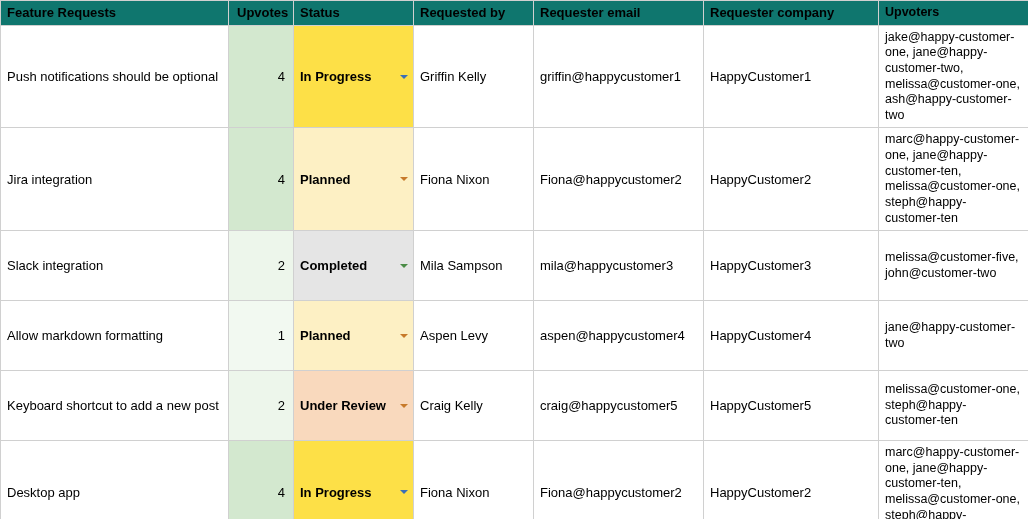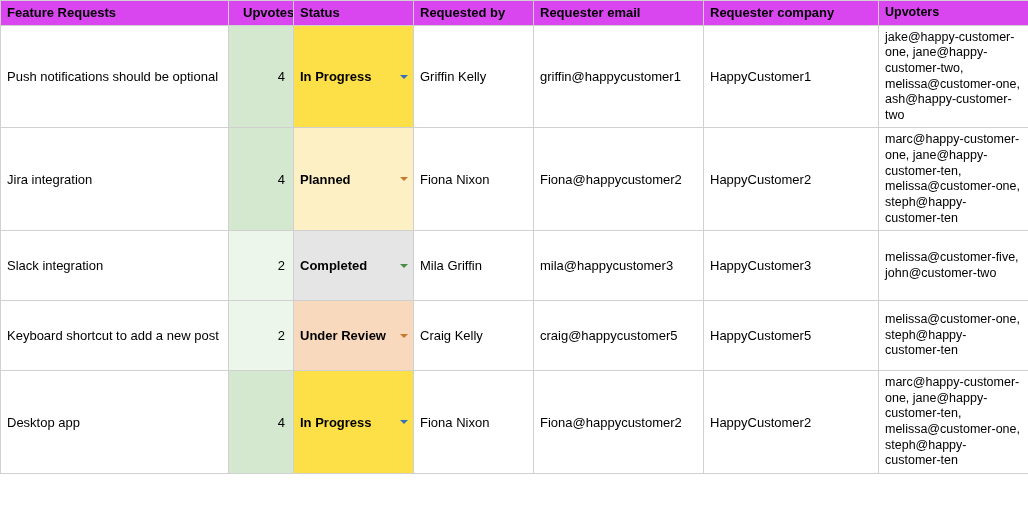--- a/index.html
+++ b/index.html
@@ -16,31 +16,31 @@
     table-layout: fixed;
   }
   th, td {
     border: 1px solid #d0d0d0;
     padding: 4px 6px;
     text-align: left;
     vertical-align: middle;
     overflow: hidden;
   }
   th {
-    background: #d946ef;
+    background: #0f766e;
     font-weight: bold;
     height: 24px;
     white-space: nowrap;
   }
   tbody tr {
     height: 70px;
   }
   .col-feature   { width: 228px; }
   .col-upvotes   { width: 65px; text-align: right; padding-right: 8px; }
-  th.col-upvotes { text-align: left; padding-left: 14px; }
+  th.col-upvotes { text-align: left; padding-left: 8px; }
   .col-status    { width: 120px; font-weight: bold; position: relative; padding-right: 18px; }
   th.col-status  { font-weight: bold; padding-right: 20px; }
   .col-reqby     { width: 120px; }
   .col-email     { width: 170px; }
   .col-company   { width: 175px; }
   .col-upvoters  { width: 150px; font-size: 12.5px; line-height: 1.25; }
 
   .upv-1 { background: #f2f9f1; }
   .upv-2 { background: #edf6eb; }
   .upv-4 { background: #d3e8cf; }
@@ -94,24 +94,33 @@
         <td class="col-status st-planned"><span>Planned</span><span class="caret caret-orange"></span></td>
         <td class="col-reqby">Fiona Nixon</td>
         <td class="col-email">Fiona@happycustomer2</td>
         <td class="col-company">HappyCustomer2</td>
         <td class="col-upvoters">marc@happy-customer-one, jane@happy-customer-ten, melissa@customer-one, steph@happy-customer-ten</td>
       </tr>
       <tr>
         <td class="col-feature">Slack integration</td>
         <td class="col-upvotes upv-2">2</td>
         <td class="col-status st-completed"><span>Completed</span><span class="caret caret-green"></span></td>
-        <td class="col-reqby">Mila Griffin</td>
+        <td class="col-reqby">Mila Sampson</td>
         <td class="col-email">mila@happycustomer3</td>
         <td class="col-company">HappyCustomer3</td>
         <td class="col-upvoters">melissa@customer-five, john@customer-two</td>
+      </tr>
+      <tr>
+        <td class="col-feature">Allow markdown formatting</td>
+        <td class="col-upvotes upv-1">1</td>
+        <td class="col-status st-planned"><span>Planned</span><span class="caret caret-orange"></span></td>
+        <td class="col-reqby">Aspen Levy</td>
+        <td class="col-email">aspen@happycustomer4</td>
+        <td class="col-company">HappyCustomer4</td>
+        <td class="col-upvoters">jane@happy-customer-two</td>
       </tr>
       <tr>
         <td class="col-feature">Keyboard shortcut to add a new post</td>
         <td class="col-upvotes upv-2">2</td>
         <td class="col-status st-underreview"><span>Under Review</span><span class="caret caret-orange"></span></td>
         <td class="col-reqby">Craig Kelly</td>
         <td class="col-email">craig@happycustomer5</td>
         <td class="col-company">HappyCustomer5</td>
         <td class="col-upvoters">melissa@customer-one, steph@happy-customer-ten</td>
       </tr>

